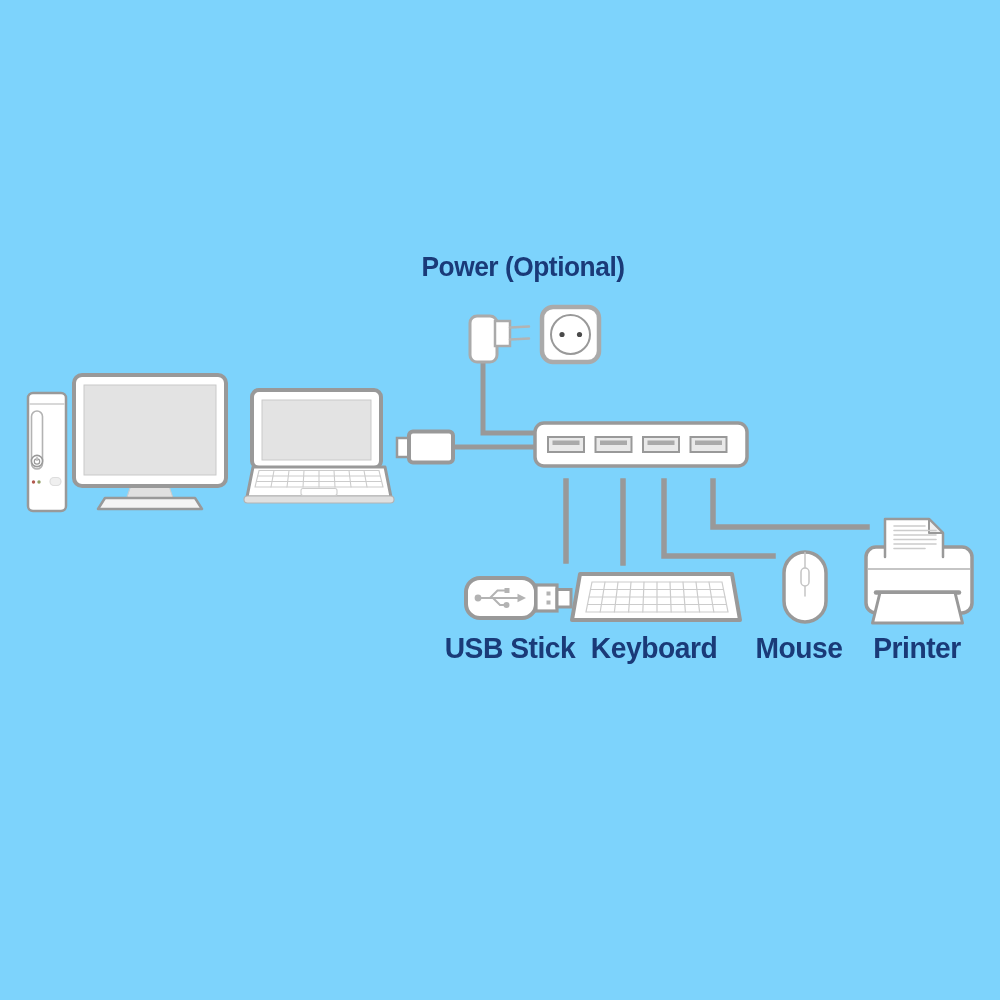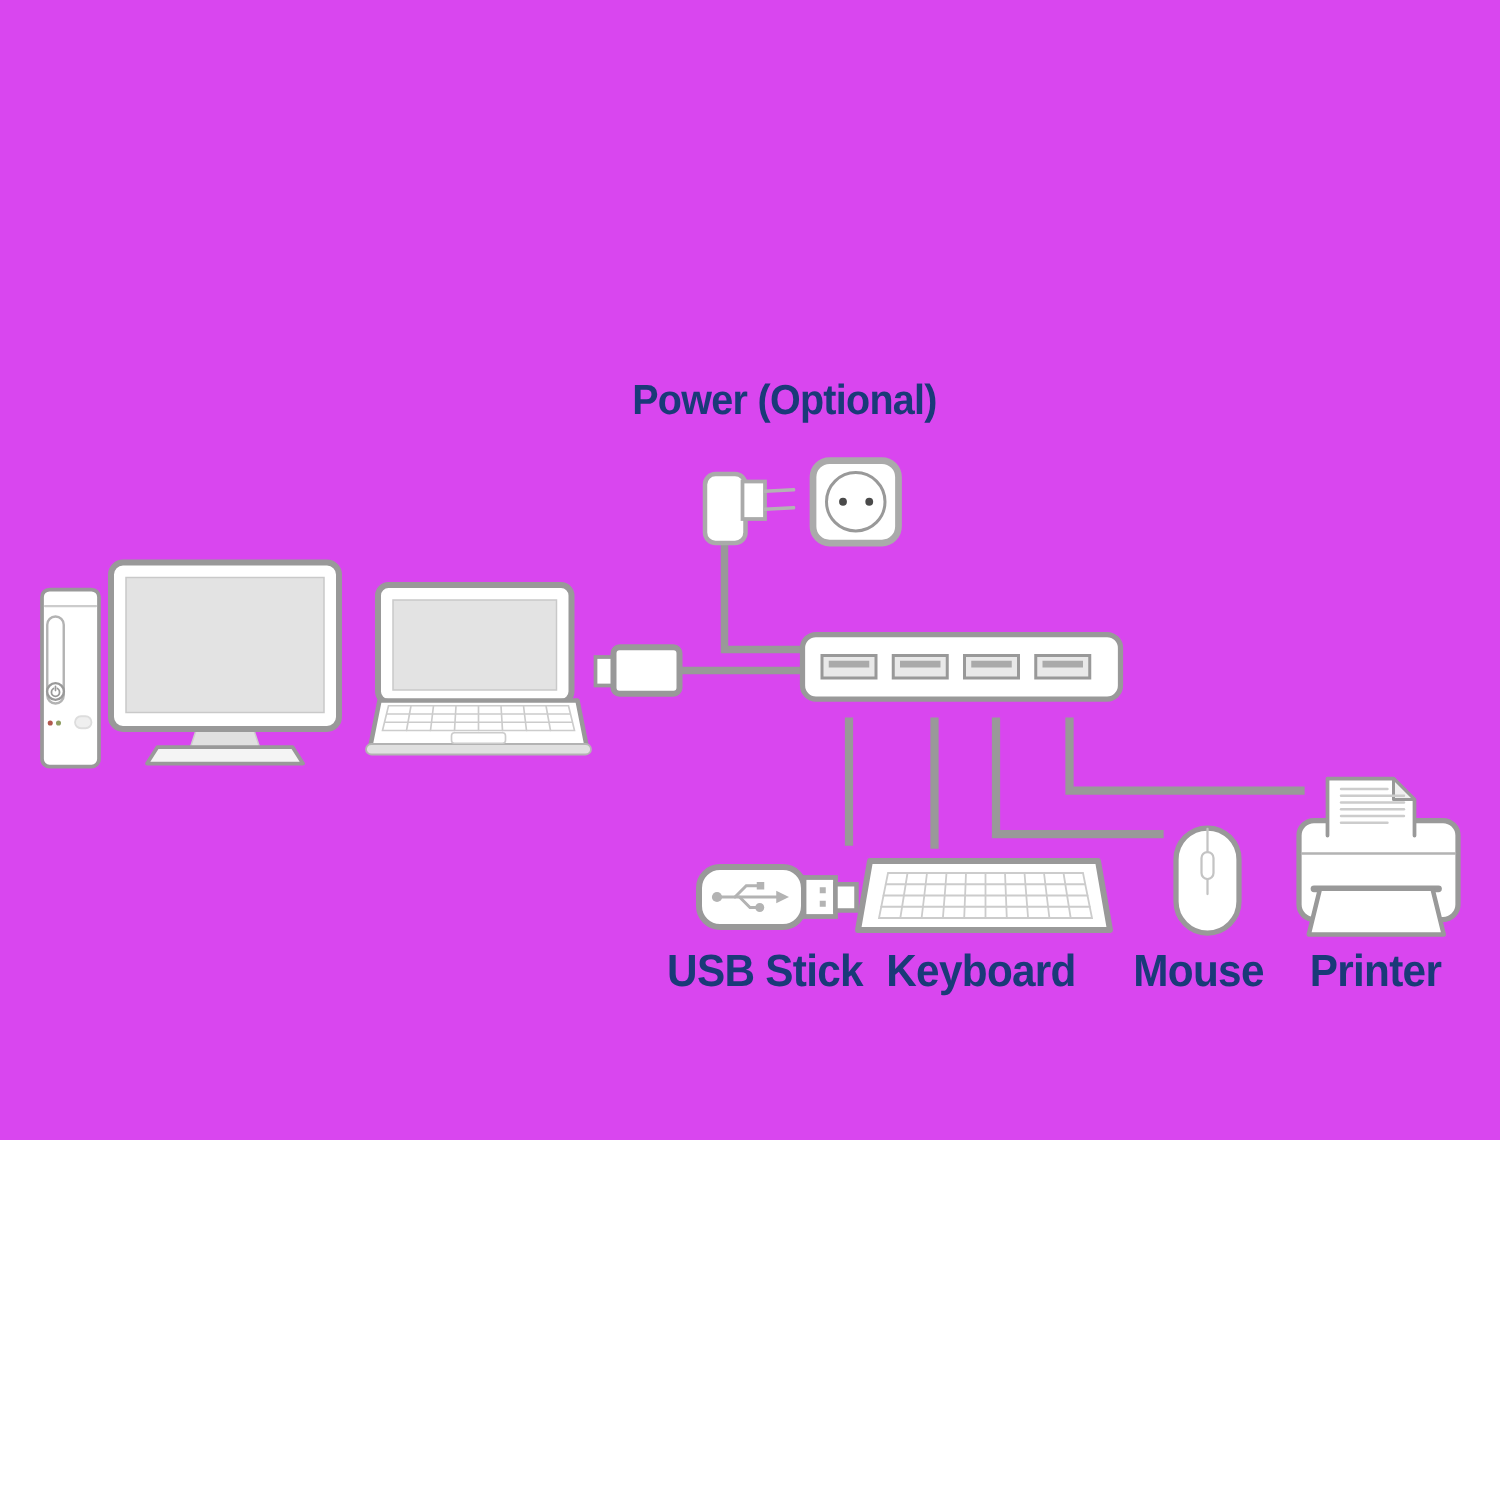--- a/index.html
+++ b/index.html
@@ -1,16 +1,16 @@
 <!DOCTYPE html>
 <html><head>
 <meta charset="utf-8">
 <style>
   html,body{margin:0;padding:0;background:#ffffff;}
-  #canvas{position:relative;width:1000px;height:760px;background:#d946ef;overflow:hidden;
+  #canvas{position:relative;width:1000px;height:1000px;background:#7dd3fc;overflow:hidden;
           font-family:"Liberation Sans","DejaVu Sans",sans-serif;}
   #art{position:absolute;left:0;top:0;width:1000px;height:1000px;}
   .lbl{position:absolute;color:#1a3a78;font-weight:700;white-space:nowrap;
        transform:translateX(-50%) scaleX(0.94);letter-spacing:-0.5px;}
   .lbl-power{left:523px;top:251px;font-size:28px;}
   .lbl-dev{top:631px;font-size:30px;}
   .lbl-usbstick{left:510px;}
   .lbl-keyboard{left:654px;}
   .lbl-mouse{left:799px;}
   .lbl-printer{left:917px;}

